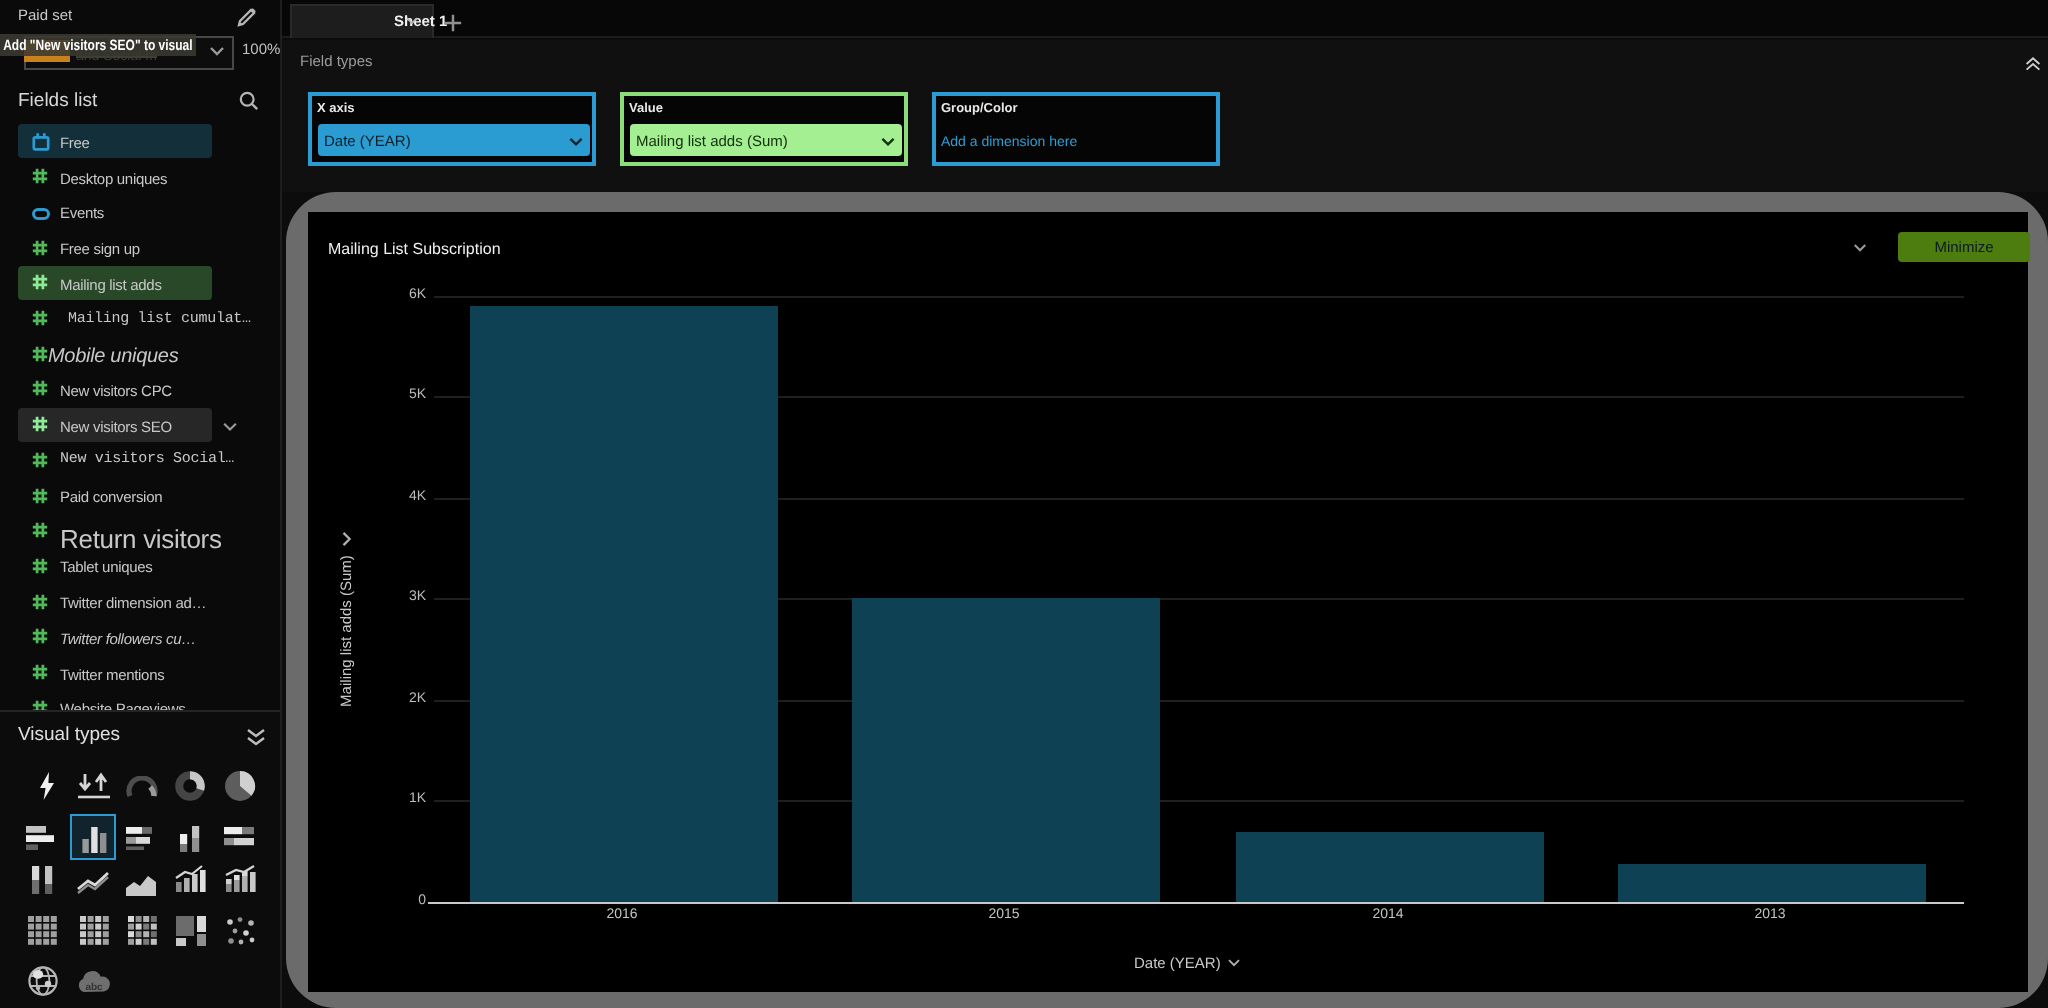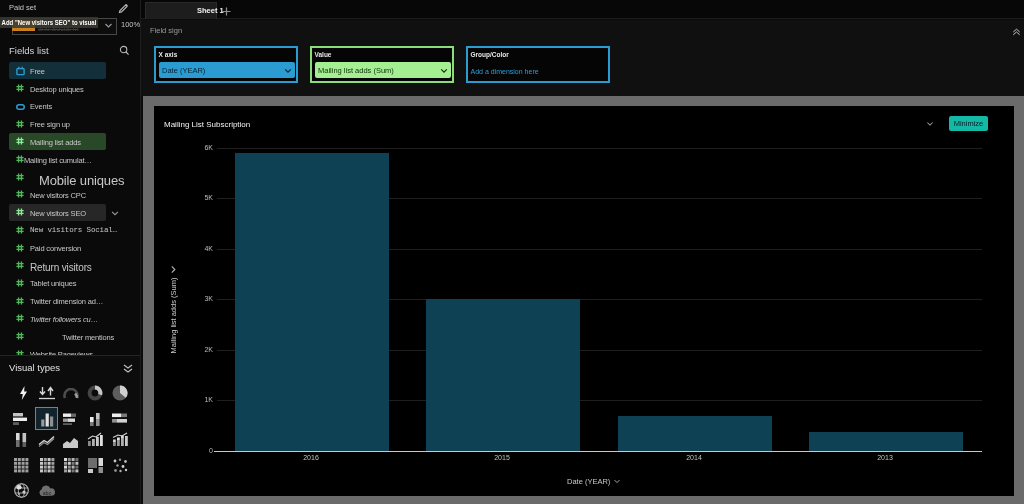--- a/index.html
+++ b/index.html
@@ -60,25 +60,25 @@
         </svg>
       <div class="abs" style="left:30px;top:58.1px;font-size:7.5px;letter-spacing:-0.15px;color:#c8c8c8;">Free sign up</div>
       <div class="abs" style="left:9px;top:70.8px;width:97px;height:17px;background:#294827;border-radius:2px;"></div>
       <svg class="abs" style="left:16px;top:75.3px;" width="8" height="8" viewBox="0 0 10 10">
           <path d="M3.2 0.5 L3.2 9.5 M6.8 0.5 L6.8 9.5 M0.5 3.2 L9.5 3.2 M0.5 6.8 L9.5 6.8" stroke="#8dea96" stroke-width="1.7"></path>
         </svg>
       <div class="abs" style="left:30px;top:75.8px;font-size:7.5px;letter-spacing:-0.15px;color:#c8c8c8;">Mailing list adds</div>
       <svg class="abs" style="left:16px;top:93.0px;" width="8" height="8" viewBox="0 0 10 10">
           <path d="M3.2 0.5 L3.2 9.5 M6.8 0.5 L6.8 9.5 M0.5 3.2 L9.5 3.2 M0.5 6.8 L9.5 6.8" stroke="#52b95a" stroke-width="1.7"></path>
         </svg>
-      <div class="abs" style="left:24px;top:93.5px;font-size:7.5px;letter-spacing:-0.15px;color:#c8c8c8;">Mailing list cumulat…</div>
+      <div class="abs" style="left:34px;top:93.5px;font-size:7.5px;letter-spacing:-0.15px;color:#c8c8c8;font-family:Liberation Mono, monospace;">Mailing list cumulat…</div>
       <svg class="abs" style="left:16px;top:110.7px;" width="8" height="8" viewBox="0 0 10 10">
           <path d="M3.2 0.5 L3.2 9.5 M6.8 0.5 L6.8 9.5 M0.5 3.2 L9.5 3.2 M0.5 6.8 L9.5 6.8" stroke="#52b95a" stroke-width="1.7"></path>
         </svg>
-      <div class="abs" style="left:39px;top:111.2px;font-size:13px;letter-spacing:-0.15px;color:#c8c8c8;">Mobile uniques</div>
+      <div class="abs" style="left:24px;top:111.2px;font-size:10px;letter-spacing:-0.15px;color:#c8c8c8;font-style:italic;">Mobile uniques</div>
       <svg class="abs" style="left:16px;top:128.4px;" width="8" height="8" viewBox="0 0 10 10">
           <path d="M3.2 0.5 L3.2 9.5 M6.8 0.5 L6.8 9.5 M0.5 3.2 L9.5 3.2 M0.5 6.8 L9.5 6.8" stroke="#52b95a" stroke-width="1.7"></path>
         </svg>
       <div class="abs" style="left:30px;top:128.9px;font-size:7.5px;letter-spacing:-0.15px;color:#c8c8c8;">New visitors CPC</div>
       <div class="abs" style="left:9px;top:141.6px;width:97px;height:17px;background:#272727;border-radius:2px;"></div>
       <svg class="abs" style="left:16px;top:146.1px;" width="8" height="8" viewBox="0 0 10 10">
           <path d="M3.2 0.5 L3.2 9.5 M6.8 0.5 L6.8 9.5 M0.5 3.2 L9.5 3.2 M0.5 6.8 L9.5 6.8" stroke="#8dea96" stroke-width="1.7"></path>
         </svg>
       <div class="abs" style="left:30px;top:146.6px;font-size:7.5px;letter-spacing:-0.15px;color:#c8c8c8;">New visitors SEO</div>
       <svg class="abs" style="left:111px;top:148.6px;" width="8" height="5" viewBox="0 0 9 6">
@@ -88,37 +88,37 @@
           <path d="M3.2 0.5 L3.2 9.5 M6.8 0.5 L6.8 9.5 M0.5 3.2 L9.5 3.2 M0.5 6.8 L9.5 6.8" stroke="#52b95a" stroke-width="1.7"></path>
         </svg>
       <div class="abs" style="left:30px;top:164.3px;font-size:7.5px;letter-spacing:-0.15px;color:#c8c8c8;font-family:Liberation Mono, monospace;">New visitors Social…</div>
       <svg class="abs" style="left:16px;top:181.5px;" width="8" height="8" viewBox="0 0 10 10">
           <path d="M3.2 0.5 L3.2 9.5 M6.8 0.5 L6.8 9.5 M0.5 3.2 L9.5 3.2 M0.5 6.8 L9.5 6.8" stroke="#52b95a" stroke-width="1.7"></path>
         </svg>
       <div class="abs" style="left:30px;top:182.0px;font-size:7.5px;letter-spacing:-0.15px;color:#c8c8c8;">Paid conversion</div>
       <svg class="abs" style="left:16px;top:199.2px;" width="8" height="8" viewBox="0 0 10 10">
           <path d="M3.2 0.5 L3.2 9.5 M6.8 0.5 L6.8 9.5 M0.5 3.2 L9.5 3.2 M0.5 6.8 L9.5 6.8" stroke="#52b95a" stroke-width="1.7"></path>
         </svg>
-      <div class="abs" style="left:30px;top:199.7px;font-size:10px;letter-spacing:-0.15px;color:#c8c8c8;">Return visitors</div>
+      <div class="abs" style="left:30px;top:199.7px;font-size:13px;letter-spacing:-0.15px;color:#c8c8c8;">Return visitors</div>
       <svg class="abs" style="left:16px;top:216.9px;" width="8" height="8" viewBox="0 0 10 10">
           <path d="M3.2 0.5 L3.2 9.5 M6.8 0.5 L6.8 9.5 M0.5 3.2 L9.5 3.2 M0.5 6.8 L9.5 6.8" stroke="#52b95a" stroke-width="1.7"></path>
         </svg>
       <div class="abs" style="left:30px;top:217.4px;font-size:7.5px;letter-spacing:-0.15px;color:#c8c8c8;">Tablet uniques</div>
       <svg class="abs" style="left:16px;top:234.6px;" width="8" height="8" viewBox="0 0 10 10">
           <path d="M3.2 0.5 L3.2 9.5 M6.8 0.5 L6.8 9.5 M0.5 3.2 L9.5 3.2 M0.5 6.8 L9.5 6.8" stroke="#52b95a" stroke-width="1.7"></path>
         </svg>
       <div class="abs" style="left:30px;top:235.1px;font-size:7.5px;letter-spacing:-0.15px;color:#c8c8c8;">Twitter dimension ad…</div>
       <svg class="abs" style="left:16px;top:252.3px;" width="8" height="8" viewBox="0 0 10 10">
           <path d="M3.2 0.5 L3.2 9.5 M6.8 0.5 L6.8 9.5 M0.5 3.2 L9.5 3.2 M0.5 6.8 L9.5 6.8" stroke="#52b95a" stroke-width="1.7"></path>
         </svg>
       <div class="abs" style="left:30px;top:252.8px;font-size:7.5px;letter-spacing:-0.15px;color:#c8c8c8;font-style:italic;">Twitter followers cu…</div>
       <svg class="abs" style="left:16px;top:270.0px;" width="8" height="8" viewBox="0 0 10 10">
           <path d="M3.2 0.5 L3.2 9.5 M6.8 0.5 L6.8 9.5 M0.5 3.2 L9.5 3.2 M0.5 6.8 L9.5 6.8" stroke="#52b95a" stroke-width="1.7"></path>
         </svg>
-      <div class="abs" style="left:30px;top:270.5px;font-size:7.5px;letter-spacing:-0.15px;color:#c8c8c8;margin-left:32px;">Twitter mentions</div>
+      <div class="abs" style="left:30px;top:270.5px;font-size:7.5px;letter-spacing:-0.15px;color:#c8c8c8;">Twitter mentions</div>
       <svg class="abs" style="left:16px;top:287.7px;" width="8" height="8" viewBox="0 0 10 10">
           <path d="M3.2 0.5 L3.2 9.5 M6.8 0.5 L6.8 9.5 M0.5 3.2 L9.5 3.2 M0.5 6.8 L9.5 6.8" stroke="#52b95a" stroke-width="1.7"></path>
         </svg>
       <div class="abs" style="left:30px;top:288.2px;font-size:7.5px;letter-spacing:-0.15px;color:#c8c8c8;">Website Pageviews</div>
     </div>
 
     <div class="abs" style="left:0;top:355px;width:143px;height:149px;background:#0c0c0c;border-top:1px solid #242424;">
       <div class="abs" style="left:9px;top:6px;font-size:9.5px;color:#e0e0e0;">Visual types</div>
       <svg class="abs" style="left:122px;top:8px;" width="12" height="10" viewBox="0 0 12 10">
         <path d="M2 1 L6 4 L10 1 M2 5 L6 8 L10 5" stroke="#bdbdbd" stroke-width="1.2" fill="none"></path>
@@ -296,21 +296,21 @@
     <div class="abs" style="left:4px;top:2px;width:72px;height:17px;background:#1d1d1d;border:1px solid #2a2a2a;border-bottom:none;"></div>
     <div class="abs" style="left:12px;top:6px;font-size:7.5px;font-weight:bold;color:#f0f0f0;padding-left:44px;">Sheet 1</div>
     <svg class="abs" style="left:61px;top:8px;" width="8" height="5" viewBox="0 0 10 7">
         <path d="M1.5 1.5 L5 5 L8.5 1.5" stroke="#b5b5b5" stroke-width="1.4" fill="none"></path>
       </svg>
     <svg class="abs" style="left:81px;top:7px;" width="9" height="9" viewBox="0 0 11 11">
         <path d="M5.5 0.5 L5.5 10.5 M0.5 5.5 L10.5 5.5" stroke="#909090" stroke-width="1.5"></path>
       </svg>
 
     <div class="abs" style="left:0;top:20px;width:883px;height:76px;background:#101010;"></div>
-    <div class="abs" style="left:9px;top:26px;font-size:7.5px;color:#9c9c9c;">Field sign</div>
+    <div class="abs" style="left:9px;top:26px;font-size:7.5px;color:#9c9c9c;">Field types</div>
 
     <svg class="abs" style="left:871px;top:28px;" width="9" height="8" viewBox="0 0 11 10">
       <path d="M1.5 5 L5.5 1.5 L9.5 5 M1.5 8.5 L5.5 5 L9.5 8.5" stroke="#cfcfcf" stroke-width="1.2" fill="none"></path>
     </svg>
 
     <div class="abs" style="left:13px;top:46px;width:144px;height:37px;border:2px solid #2b9cd2;background:#050505;">
       <div class="abs" style="left:2.5px;top:3px;font-size:6.5px;font-weight:bold;color:#e8e8e8;">X axis</div>
       <div class="abs" style="left:3px;top:14px;width:136px;height:16px;background:#2b9cd2;border-radius:2px;">
         <div class="abs" style="left:3px;top:4px;font-size:7.5px;color:#08202c;">Date (YEAR)</div>
         <svg class="abs" style="left:125px;top:5.5px;" width="8" height="6" viewBox="0 0 10 7">
@@ -327,29 +327,29 @@
             <path d="M1.5 1.5 L5 5 L8.5 1.5" stroke="#14300c" stroke-width="1.5" fill="none"></path>
           </svg>
       </div>
     </div>
 
     <div class="abs" style="left:325px;top:46px;width:144px;height:37px;border:2px solid #2b9cd2;background:#050505;">
       <div class="abs" style="left:2.5px;top:3px;font-size:6.5px;font-weight:bold;color:#e8e8e8;">Group/Color</div>
       <div class="abs" style="left:2.5px;top:20px;font-size:7px;color:#2b9fd6;">Add a dimension here</div>
     </div>
 
-    <div class="abs" style="left:2px;top:96px;width:881px;height:408px;background:#6b6b6b;">
+    <div class="abs" style="left:2px;top:96px;width:881px;height:408px;background:#6b6b6b;border-radius:25px;">
 
       <div class="abs" style="left:11px;top:10px;width:860px;height:390px;background:#000;">
 
         <div class="abs" style="left:10px;top:14px;font-size:8px;color:#f2f2f2;">Mailing List Subscription</div>
         <svg class="abs" style="left:772px;top:15px;" width="8" height="6" viewBox="0 0 10 8">
             <path d="M1.5 2 L5 5.5 L8.5 2" stroke="#9a9a9a" stroke-width="1.4" fill="none"></path>
           </svg>
-        <div class="abs" style="left:795px;top:10px;width:39px;height:15px;background:#14b8a6;border-radius:2px;color:#0b1b22;font-size:7.5px;line-height:15px;text-align:center;">Minimize</div>
+        <div class="abs" style="left:795px;top:10px;width:66px;height:15px;background:#4d7c0f;border-radius:2px;color:#0b1b22;font-size:7.5px;line-height:15px;text-align:center;">Minimize</div>
 
         <div class="abs" style="left:63px;top:42px;width:765px;height:1px;background:#1f1f1f;"></div>
         <div class="abs" style="left:63px;top:92px;width:765px;height:1px;background:#1f1f1f;"></div>
         <div class="abs" style="left:63px;top:143px;width:765px;height:1px;background:#1f1f1f;"></div>
         <div class="abs" style="left:63px;top:193px;width:765px;height:1px;background:#1f1f1f;"></div>
         <div class="abs" style="left:63px;top:244px;width:765px;height:1px;background:#1f1f1f;"></div>
         <div class="abs" style="left:63px;top:294px;width:765px;height:1px;background:#1f1f1f;"></div>
 
         <div class="abs" style="left:30px;top:38px;width:29px;text-align:right;font-size:7px;color:#bdbdbd;">6K</div>
         <div class="abs" style="left:30px;top:88px;width:29px;text-align:right;font-size:7px;color:#bdbdbd;">5K</div>

